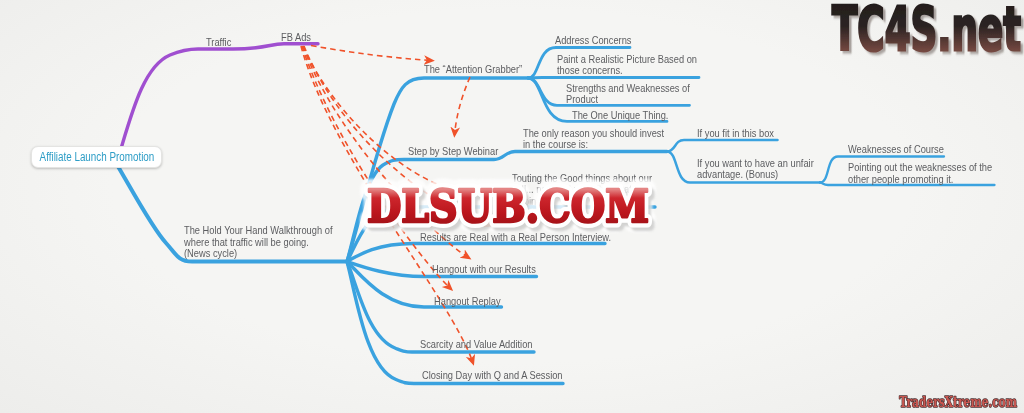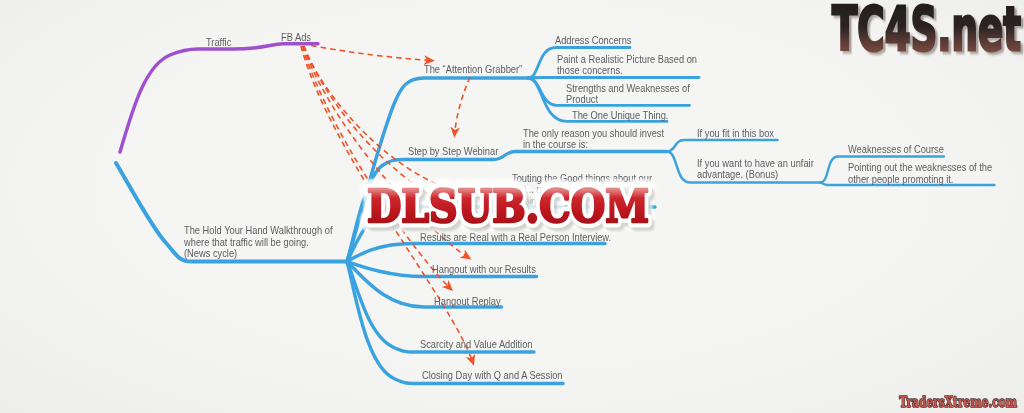--- a/index.html
+++ b/index.html
@@ -87,20 +87,23 @@
       <path d="M 470,77 Q 457,107 454.5,135" marker-end="url(#arrow)"></path>
       <path d="M 303,46 C 330,108 400,180 466,193.5" marker-end="url(#arrow)"></path>
       <path d="M 304,46 C 335,125 420,205 492,225" marker-end="url(#arrow)"></path>
       <path d="M 303,46 C 334,133 428,232 469,258" marker-end="url(#arrow)"></path>
       <path d="M 302,46 C 334,145 422,262 451,289" marker-end="url(#arrow)"></path>
       <path d="M 301,46 C 330,155 452,300 473,363" marker-end="url(#arrow)"></path>
     </g>
 
   </svg>
 
+  <div class="root-box">
+    <span class="root-label">Affiliate Launch Promotion</span>
+  </div>
 
   <div class="node" style="left:206px;top:36.9px">Traffic</div>
   <div class="node" style="left:280.5px;top:31.6px">FB Ads</div>
   <div class="node" style="left:424px;top:63.9px">The “Attention Grabber”</div>
   <div class="node" style="left:555px;top:34.8px">Address Concerns</div>
   <div class="node" style="left:556.5px;top:53.8px">Paint a Realistic Picture Based on
 those concerns.</div>
   <div class="node" style="left:565.5px;top:82.7px">Strengths and Weaknesses of
 Product</div>
   <div class="node" style="left:572px;top:110.2px">The One Unique Thing.</div>

